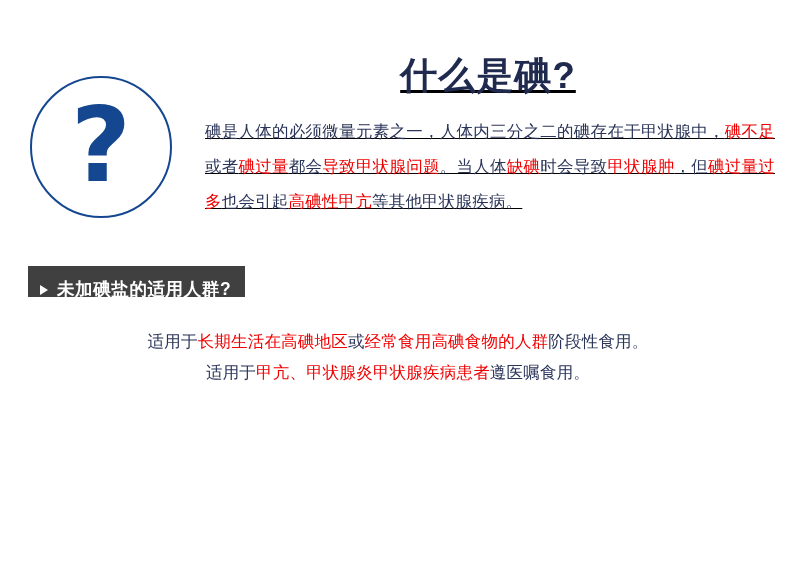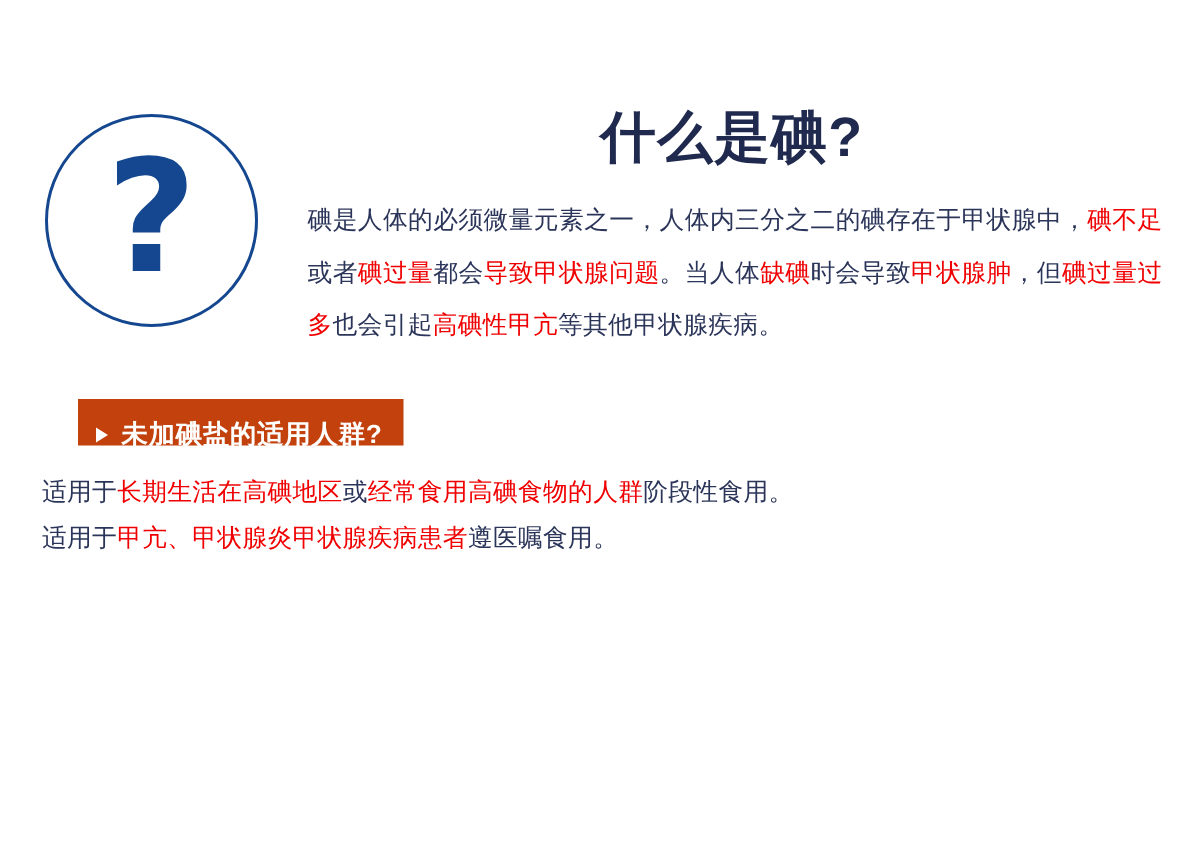--- a/index.html
+++ b/index.html
@@ -38,22 +38,23 @@
     line-height: 104px;
     font-weight: 700;
     color: #14478f;
     font-family: "DejaVu Sans", "Liberation Sans", sans-serif;
   }
 
   
   #header-block {
     position: absolute;
     left: 205px;
-    top: 68px;
+    top: 52px;
     width: 570px;
+    text-decoration: underline;
   }
   #page-title {
     margin: 0;
     text-align: center;
     font-size: 37px;
     line-height: 48px;
     font-weight: 700;
     color: #202a4e;
     letter-spacing: 1px;
     padding-right: 4px;
@@ -70,26 +71,25 @@
   .hl {
     color: #f00000;
   }
 
   
   #section-banner {
     position: absolute;
     left: 28px;
     top: 266px;
     height: 31px;
-    background: #c2410c;
+    background: #404040;
     display: flex;
     align-items: center;
     padding: 16px 14px 0 12px;
     box-sizing: border-box;
-    margin-left: 24px;
   }
   #section-banner .tri {
     width: 0;
     height: 0;
     border-top: 5px solid transparent;
     border-bottom: 5px solid transparent;
     border-left: 8px solid #ffffff;
     margin-right: 9px;
     flex: none;
   }
@@ -99,22 +99,23 @@
     line-height: 31px;
     font-weight: 700;
     letter-spacing: 0.6px;
     white-space: nowrap;
   }
 
   
   #applicability {
     position: absolute;
     left: 28px;
-    top: 313px;
+    top: 326px;
     width: 740px;
+    text-align: center;
   }
   #applicability .app-line {
     font-size: 16.5px;
     line-height: 31px;
     color: #2b3559;
     letter-spacing: 0.2px;
     white-space: nowrap;
   }
 
   

